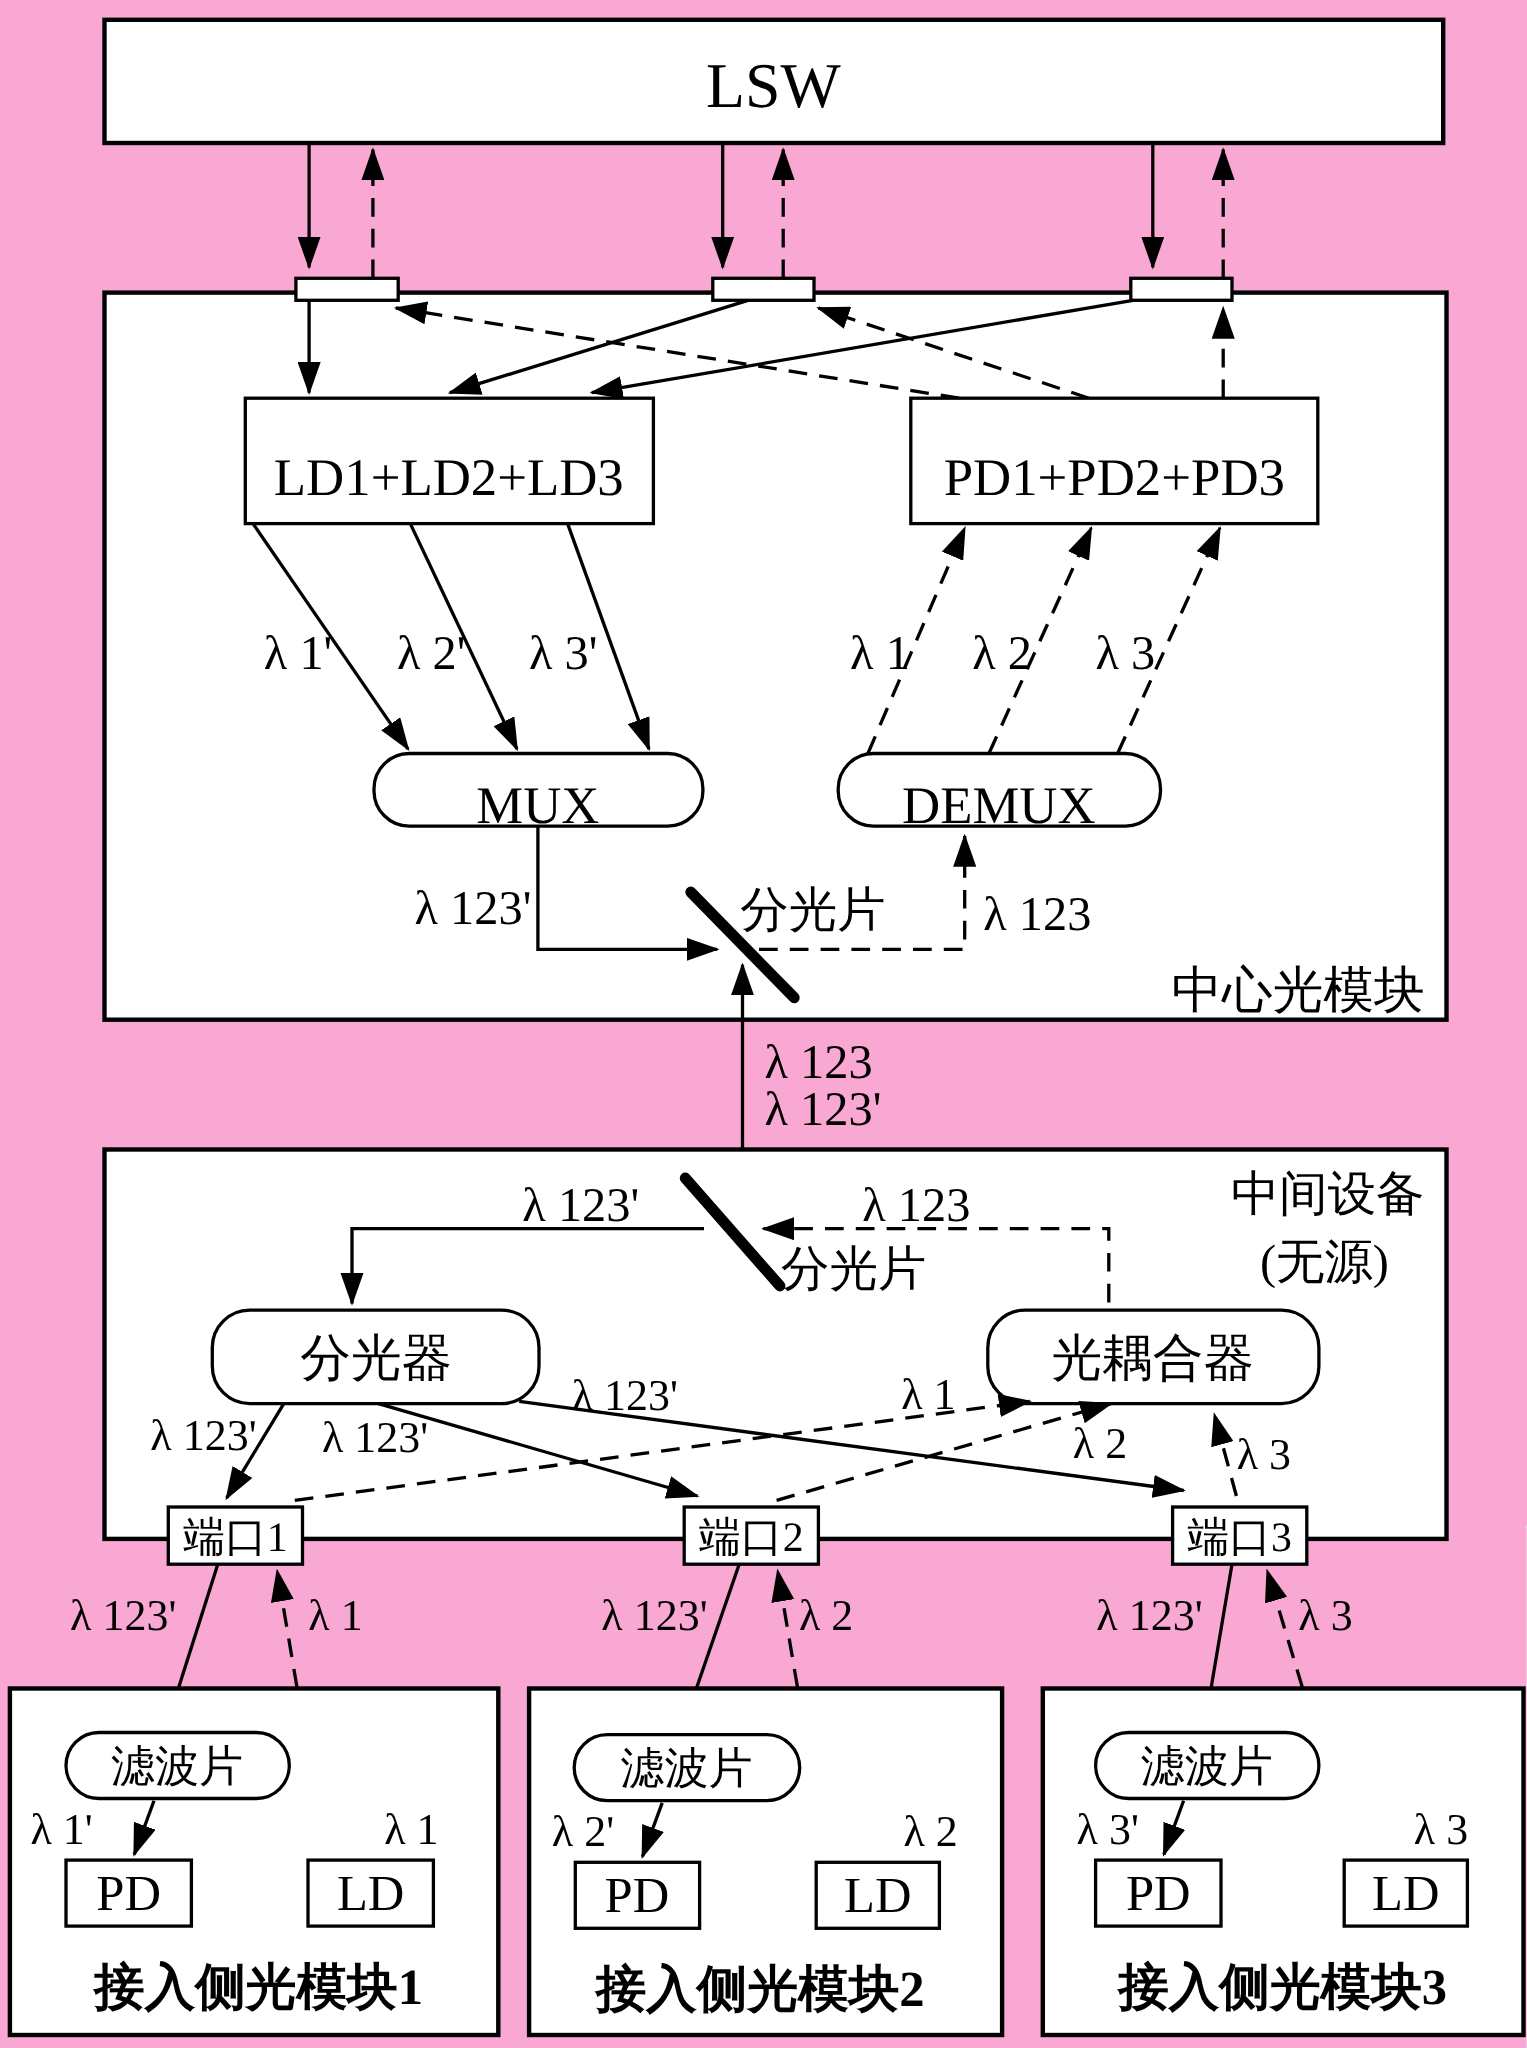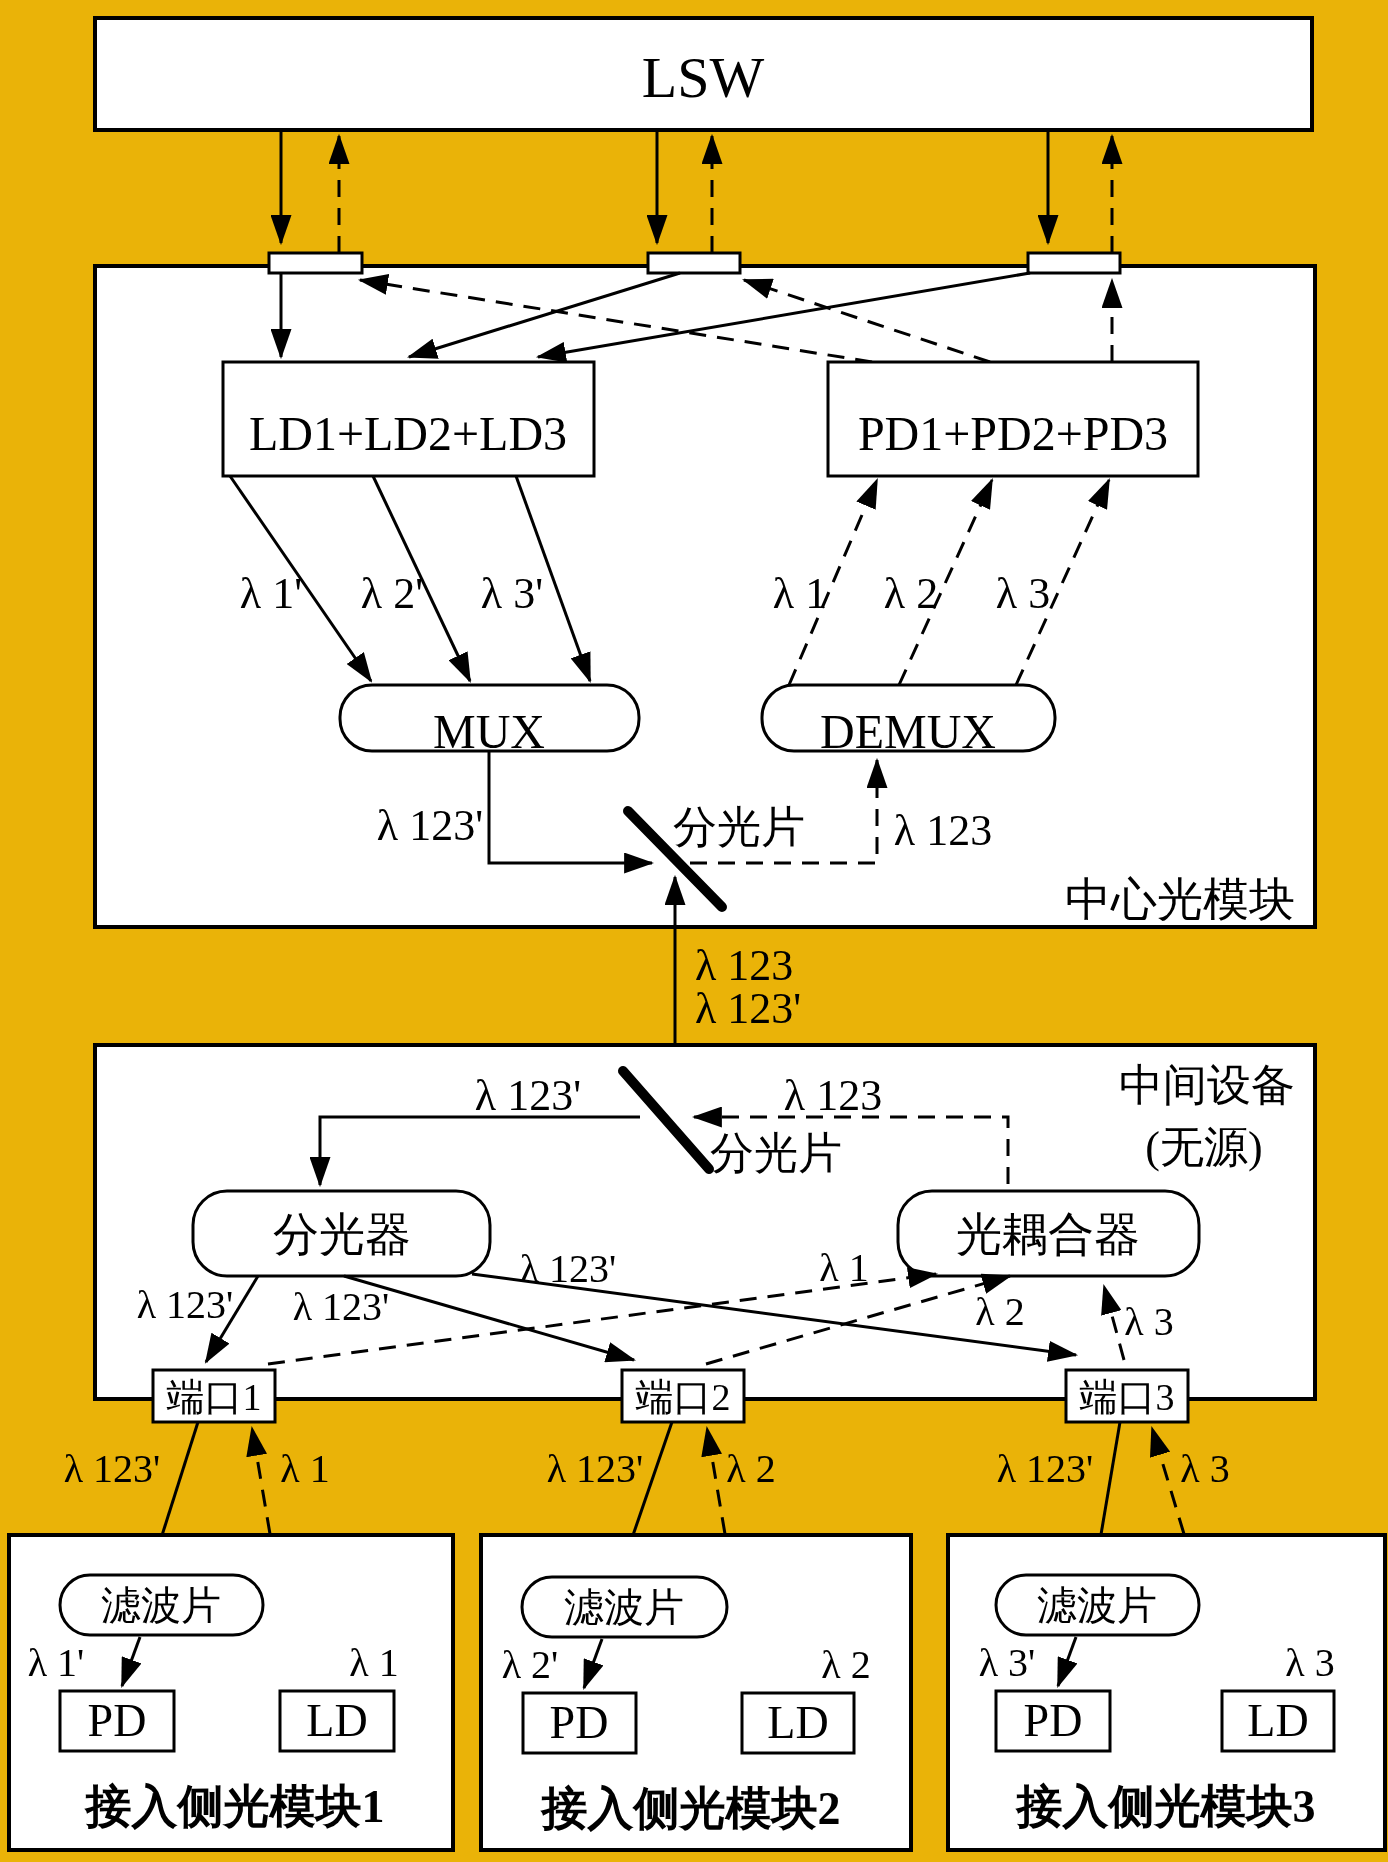--- a/index.html
+++ b/index.html
@@ -1,16 +1,16 @@
 <!DOCTYPE html>
 <html><head>
 <meta charset="utf-8">
 <style>
   html,body{margin:0;padding:0;background:#ffffff;}
-  .stage{width:1388px;height:1862px;background:#eab308;position:relative;}
+  .stage{width:1388px;height:1862px;background:#f9a8d4;position:relative;}
   svg{display:block;}
   .s{stroke:#000000;stroke-width:3;fill:none;}
   .d{stroke-dasharray:17 11;}
   .b{fill:#ffffff;stroke:#000000;stroke-width:3;}
   .b4{stroke-width:4;}
   .th{stroke:#000000;stroke-width:10;stroke-linecap:round;fill:none;}
   text{font-family:"Liberation Serif","DejaVu Serif",serif;fill:#000000;text-anchor:middle;}
   .t38{font-size:38px}.t40{font-size:40px}.t44{font-size:44px}
   .t46{font-size:46px}.t48{font-size:48px}.t58{font-size:58px}
   .bold{font-weight:bold}.ts{text-anchor:start}

